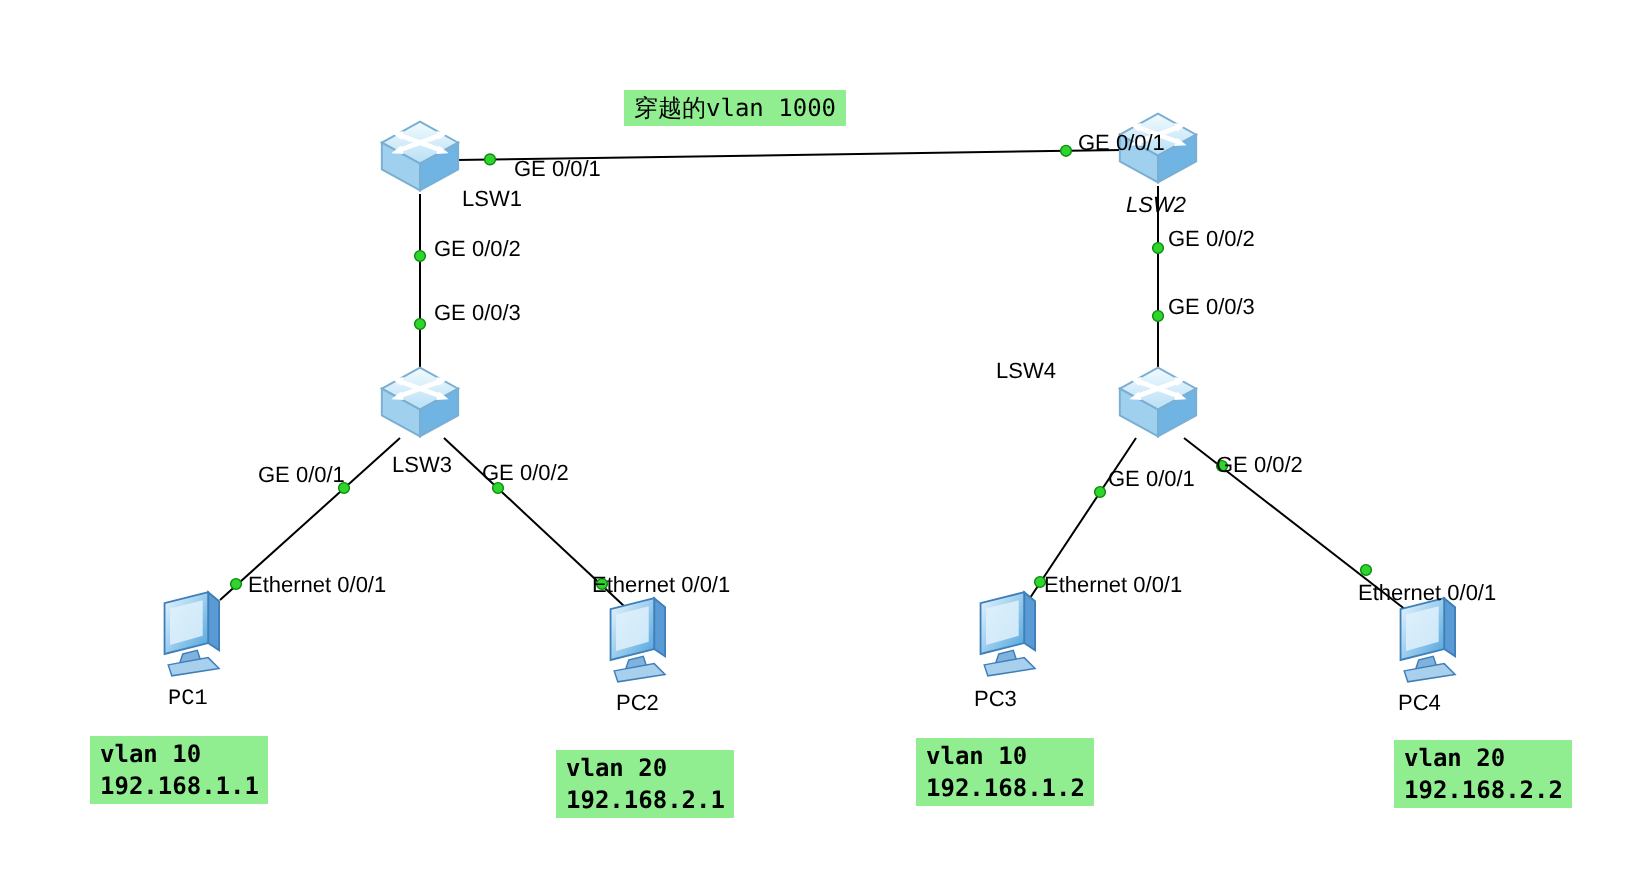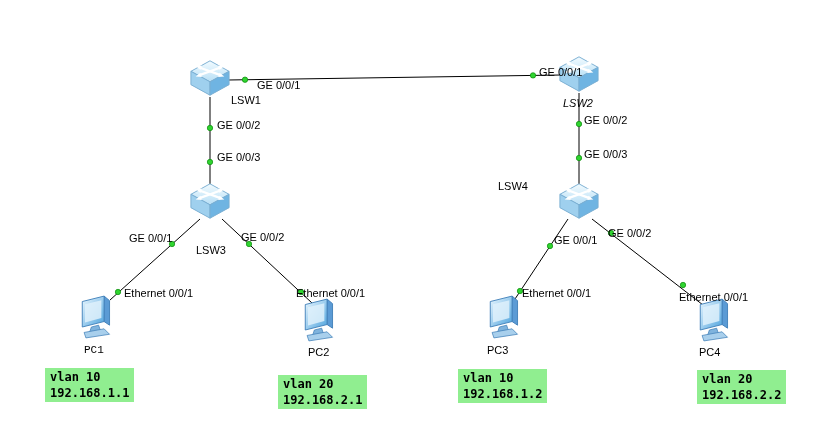--- a/index.html
+++ b/index.html
@@ -126,21 +126,21 @@
       </svg>
   </div>
   <div class="dev" style="left:693px;top:297px;">
     <svg width="40" height="46" viewBox="0 0 44 50">
         <use href="#sym-pc"></use>
       </svg>
   </div>
 
   <div class="dev-label" style="left:197px;top:94px;margin-left:34px;">LSW1</div>
   <div class="dev-label" style="left:563px;top:97px;font-style:italic;">LSW2</div>
-  <div class="dev-label" style="left:196px;top:244px;">LSW3</div>
+  <div class="dev-label" style="left:196px;top:227px;">LSW3</div>
   <div class="dev-label" style="left:498px;top:180px;">LSW4</div>
   <div class="dev-label" style="left:84px;top:344px;font-family:Liberation Mono, monospace;">PC1</div>
   <div class="dev-label" style="left:308px;top:346px;">PC2</div>
   <div class="dev-label" style="left:487px;top:344px;text-align:right;">PC3</div>
   <div class="dev-label" style="left:699px;top:346px;">PC4</div>
 
   <span class="port-label" style="left:257px;top:79px;">GE 0/0/1</span>
   <span class="port-label" style="left:539px;top:66px;">GE 0/0/1</span>
   <span class="port-label" style="left:217px;top:119px;">GE 0/0/2</span>
   <span class="port-label" style="left:217px;top:151px;">GE 0/0/3</span>
@@ -148,20 +148,21 @@
   <span class="port-label" style="left:584px;top:148px;">GE 0/0/3</span>
   <span class="port-label" style="left:129px;top:232px;">GE 0/0/1</span>
   <span class="port-label" style="left:124px;top:287px;">Ethernet 0/0/1</span>
   <span class="port-label" style="left:241px;top:231px;">GE 0/0/2</span>
   <span class="port-label" style="left:296px;top:287px;">Ethernet 0/0/1</span>
   <span class="port-label" style="left:554px;top:234px;">GE 0/0/1</span>
   <span class="port-label" style="left:522px;top:287px;">Ethernet 0/0/1</span>
   <span class="port-label" style="left:608px;top:227px;">GE 0/0/2</span>
   <span class="port-label" style="left:679px;top:291px;">Ethernet 0/0/1</span>
 
+  <div class="note" style="left:312px;top:45px;">穿越的vlan 1000</div>
 
   <div class="note" style="left:45px;top:368px;">
     <div class="line">vlan 10</div>
     <div class="line">192.168.1.1</div>
   </div>
   <div class="note" style="left:278px;top:375px;">
     <div class="line">vlan 20</div>
     <div class="line">192.168.2.1</div>
   </div>
   <div class="note" style="left:458px;top:369px;">

